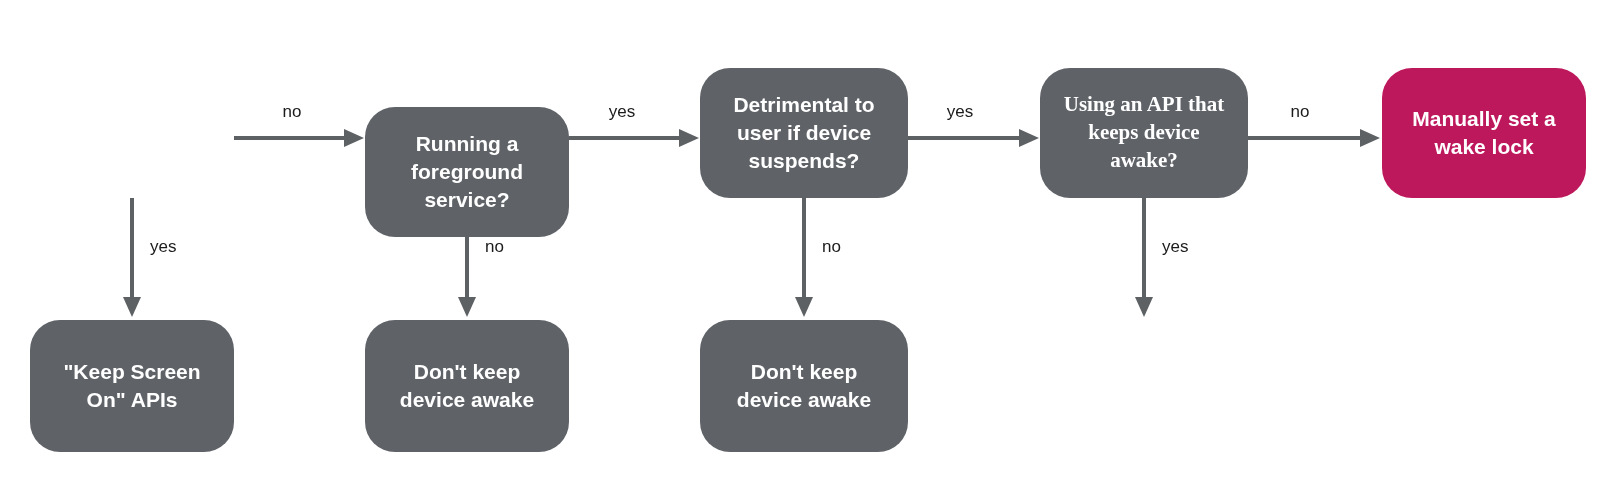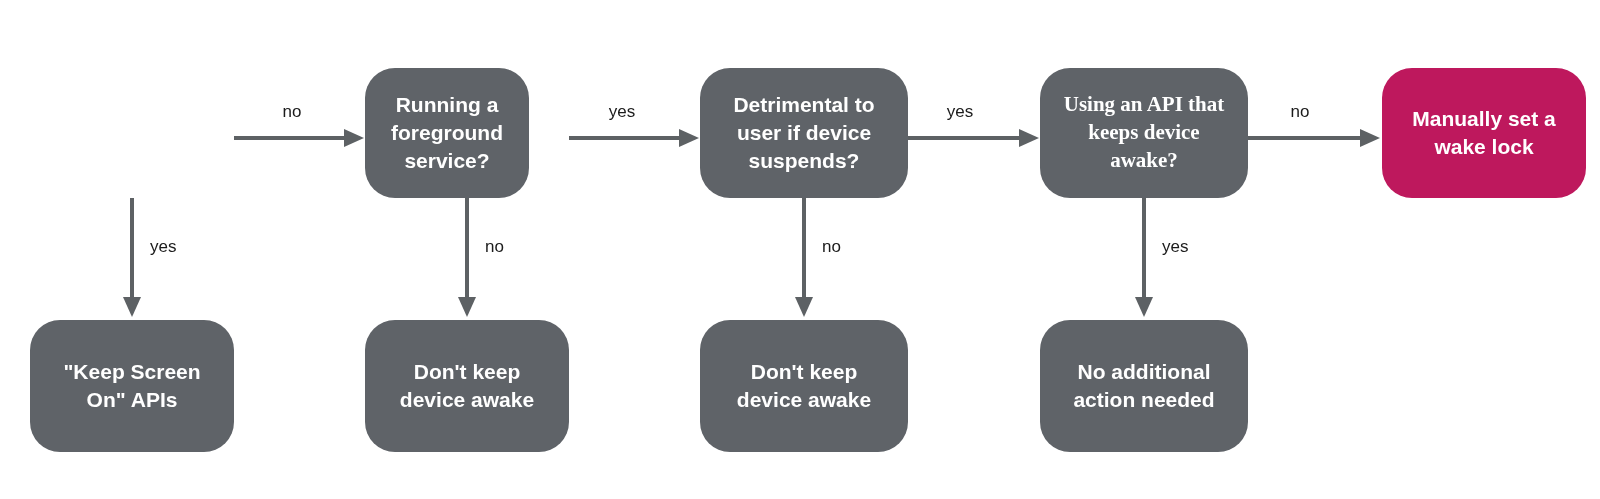--- a/index.html
+++ b/index.html
@@ -74,35 +74,34 @@
     </g>
     <g>
       <line x1="804" y1="198" x2="804" y2="297" stroke="#5d6164" stroke-width="4" marker-end="url(#ah)"></line>
     </g>
     <g>
       <line x1="1144" y1="198" x2="1144" y2="297" stroke="#5d6164" stroke-width="4" marker-end="url(#ah)"></line>
     </g>
   </svg>
 
 
-  <div class="node gray row-top" style="left:365px; width:164px;">Running a foreground service?</div>
+  <div class="node gray row-top" style="left:365px; width:204px;margin-top:39px;">Running a foreground service?</div>
 
   <div class="node gray row-top" style="left:700px; width:208px;">Detrimental to user if device suspends?</div>
 
   <div class="node gray row-top" style="left:1040px; width:208px;font-family:Liberation Serif, serif;">Using an API that keeps device awake?</div>
 
   <div class="node green row-top" style="left:1382px; width:204px;">Manually set a wake lock</div>
 
   <div class="node gray row-bottom" style="left:30px; width:204px;">"Keep Screen On" APIs</div>
 
   <div class="node gray row-bottom" style="left:365px; width:204px;">Don't keep device awake</div>
 
   <div class="node gray row-bottom" style="left:700px; width:208px;">Don't keep device awake</div>
 
-  <div class="node gray row-bottom" style="left:1040px; width:208px;">No additional action needed</div>
 
   <div class="edge-label h" style="left:292px; top:103px;">no</div>
 
   <div class="edge-label h" style="left:622px; top:103px;">yes</div>
 
   <div class="edge-label h" style="left:960px; top:103px;">yes</div>
 
   <div class="edge-label h" style="left:1300px; top:103px;">no</div>
 
   <div class="edge-label" style="left:150px; top:238px;">yes</div>

